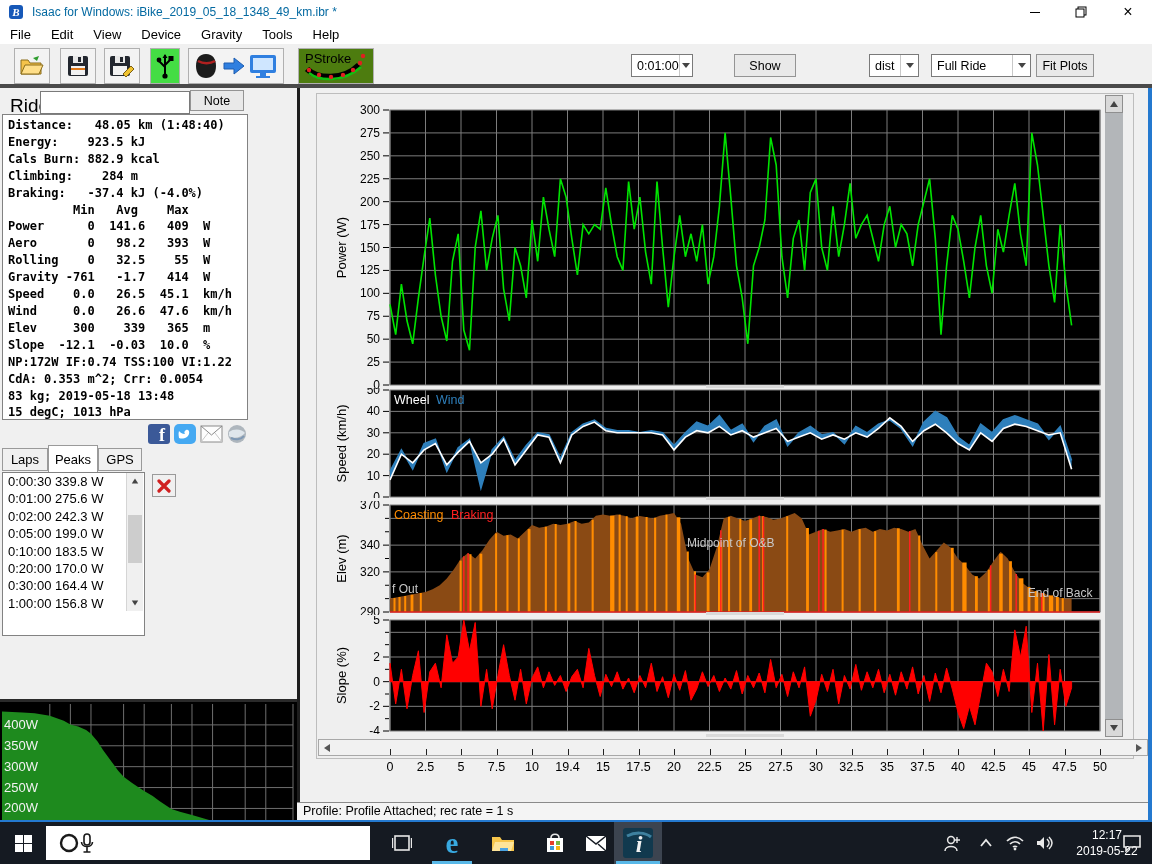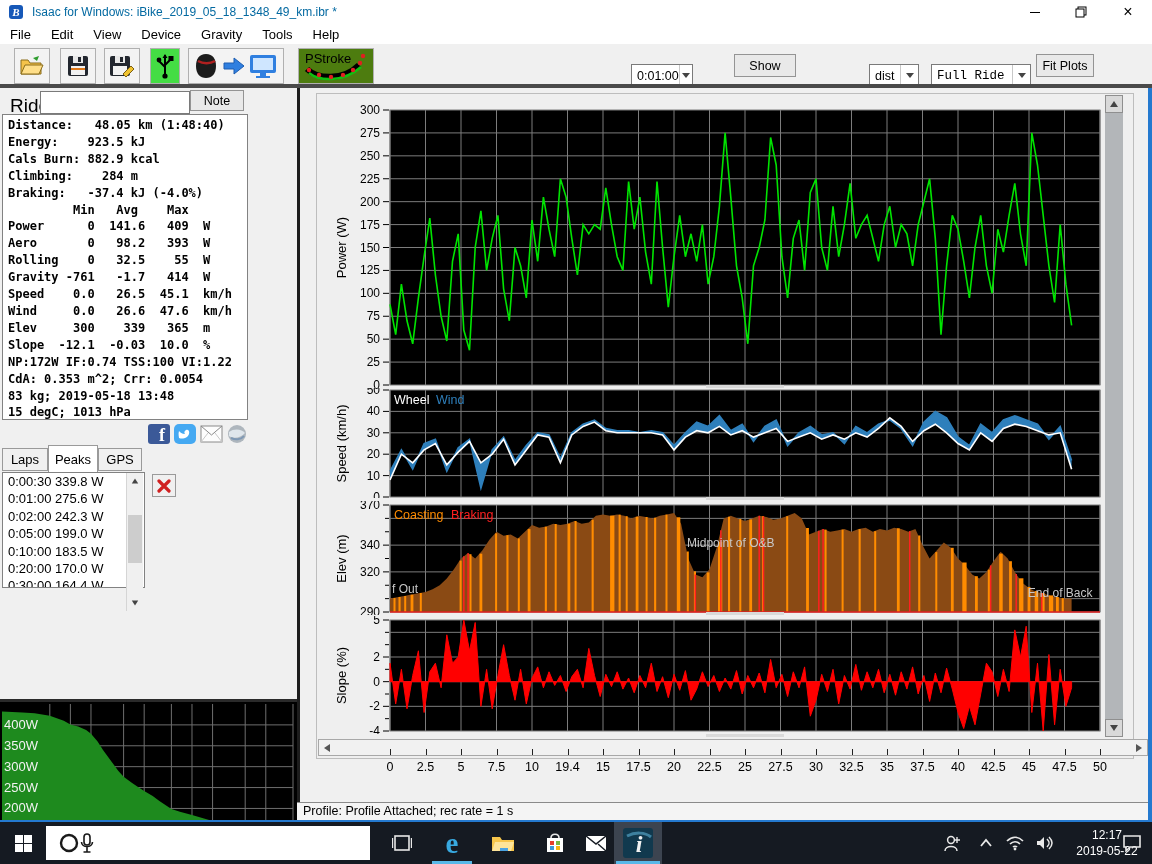--- a/index.html
+++ b/index.html
@@ -8,39 +8,39 @@
   .abs{position:absolute;}
   
   #titlebar{left:0;top:0;width:1152px;height:24px;background:#ffffff;border-bottom:1px solid #e4e4e4;}
   #title-text{left:32px;top:5px;font-size:12px;color:#0369a1;}
   .cap-btn{top:0;height:24px;width:46px;display:flex;align-items:center;justify-content:center;color:#000;}
   #menubar{left:0;top:24px;width:1152px;height:20px;background:#ffffff;display:flex;align-items:center;}
   .menu-item{padding:2px 10px;font-size:13px;color:#000;}
   #toolbar{left:0;top:44px;width:1152px;height:40px;background:#f0f0f0;}
   #toolbar-edge{left:0;top:84px;width:1152px;height:4px;background:#4a4a4a;}
   .tool-btn{top:4px;height:36px;background:#f3f3f3;border:1px solid #b0b0b0;display:flex;align-items:center;justify-content:center;box-sizing:border-box;}
-  .combo{top:20px;height:23px;background:#ffffff;border:1px solid #7a7a7a;box-sizing:border-box;font-size:12.5px;display:flex;align-items:center;}
+  .combo{top:10px;height:23px;background:#ffffff;border:1px solid #7a7a7a;box-sizing:border-box;font-size:12.5px;display:flex;align-items:center;}
   .combo .txt{flex:1;padding-left:5px;}
   .combo .dd{width:17px;height:100%;display:flex;align-items:center;justify-content:center;border-left:1px solid #c8c8c8;}
   .dd-arrow{width:0;height:0;border-left:4px solid transparent;border-right:4px solid transparent;border-top:5px solid #444;}
   .push-btn{top:10px;height:23px;background:#e9e9e9;border:1px solid #949494;box-sizing:border-box;font-size:12.5px;display:flex;align-items:center;justify-content:center;}
   
   #left-panel{left:0;top:88px;width:297px;height:732px;background:#f0f0f0;}
   #splitter{left:297px;top:88px;width:3px;height:732px;background:#1d1d1d;}
   #ride-label{left:10px;top:7px;font-size:19px;}
   #ride-input{left:40px;top:3px;width:144px;height:19px;background:#fff;border:1px solid #7a7a7a;}
   #note-btn{left:190px;top:2px;width:54px;height:21px;}
   #summary-box{left:2px;top:26px;width:246px;height:306px;background:#ffffff;border:1px solid #828282;
       font-family:"DejaVu Sans Mono",monospace;font-size:12px;font-weight:600;line-height:16.9px;
       white-space:pre;overflow:hidden;padding:2px 0 0 5px;box-sizing:border-box;color:#000;}
   .share-icon{top:336px;width:23px;height:21px;}
   .tab{top:360px;height:23px;border:1px solid #9a9a9a;background:#f0f0f0;box-sizing:border-box;
        display:flex;align-items:center;justify-content:center;font-size:13px;}
   .tab.active{top:357px;height:27px;background:#ffffff;border-bottom:none;}
-  #peaks-list{left:2px;top:384px;width:143px;height:116px;background:#ffffff;border:1px solid #828282;box-sizing:border-box;overflow:hidden;}
+  #peaks-list{left:2px;top:384px;width:143px;height:164px;background:#ffffff;border:1px solid #828282;box-sizing:border-box;overflow:hidden;}
   .peak-item{height:17.4px;line-height:17.4px;padding-left:5px;font-size:13px;color:#000;}
   #peaks-scroll{left:126px;top:385px;width:16px;height:138px;background:#f0f0f0;border-left:1px solid #d5d5d5;}
   .scroll-arrow{left:0;width:16px;height:16px;display:flex;align-items:center;justify-content:center;}
   #peaks-thumb{left:1px;top:42px;width:14px;height:48px;background:#cdcdcd;}
   #del-peak-btn{left:152px;top:386px;width:22px;height:21px;background:#f0f0f0;border:1px solid #9a9a9a;display:flex;align-items:center;justify-content:center;}
   #pdc-wrap{left:0;top:614px;width:297px;height:196px;background:#000;}
   #left-chart-divider{left:0;top:611px;width:297px;height:3px;background:#2a2a2a;}
   
   #chart-panel{left:300px;top:88px;width:848px;height:714px;background:#f0f0f0;}
   #chart-frame{left:316px;top:93px;width:816px;height:664px;border:1px solid #bdbdbd;background:#efefef;}
@@ -184,21 +184,21 @@
     <span class="dd">
         <span class="dd-arrow"></span>
       </span>
   </div>
   <div class="abs combo" style="left:869px;width:50px;">
     <span class="txt">dist</span>
     <span class="dd">
         <span class="dd-arrow"></span>
       </span>
   </div>
-  <div class="abs combo" style="left:931px;width:100px;font-family:Liberation Mono, monospace;">
+  <div class="abs combo" style="left:931px;width:100px;">
     <span class="txt">Full Ride</span>
     <span class="dd">
         <span class="dd-arrow"></span>
       </span>
   </div>
   <div class="abs push-btn" style="left:1036px;width:58px;">Fit Plots</div>
 </div>
 <div class="abs" id="toolbar-edge"></div>
 
 <div class="abs" id="left-panel">

